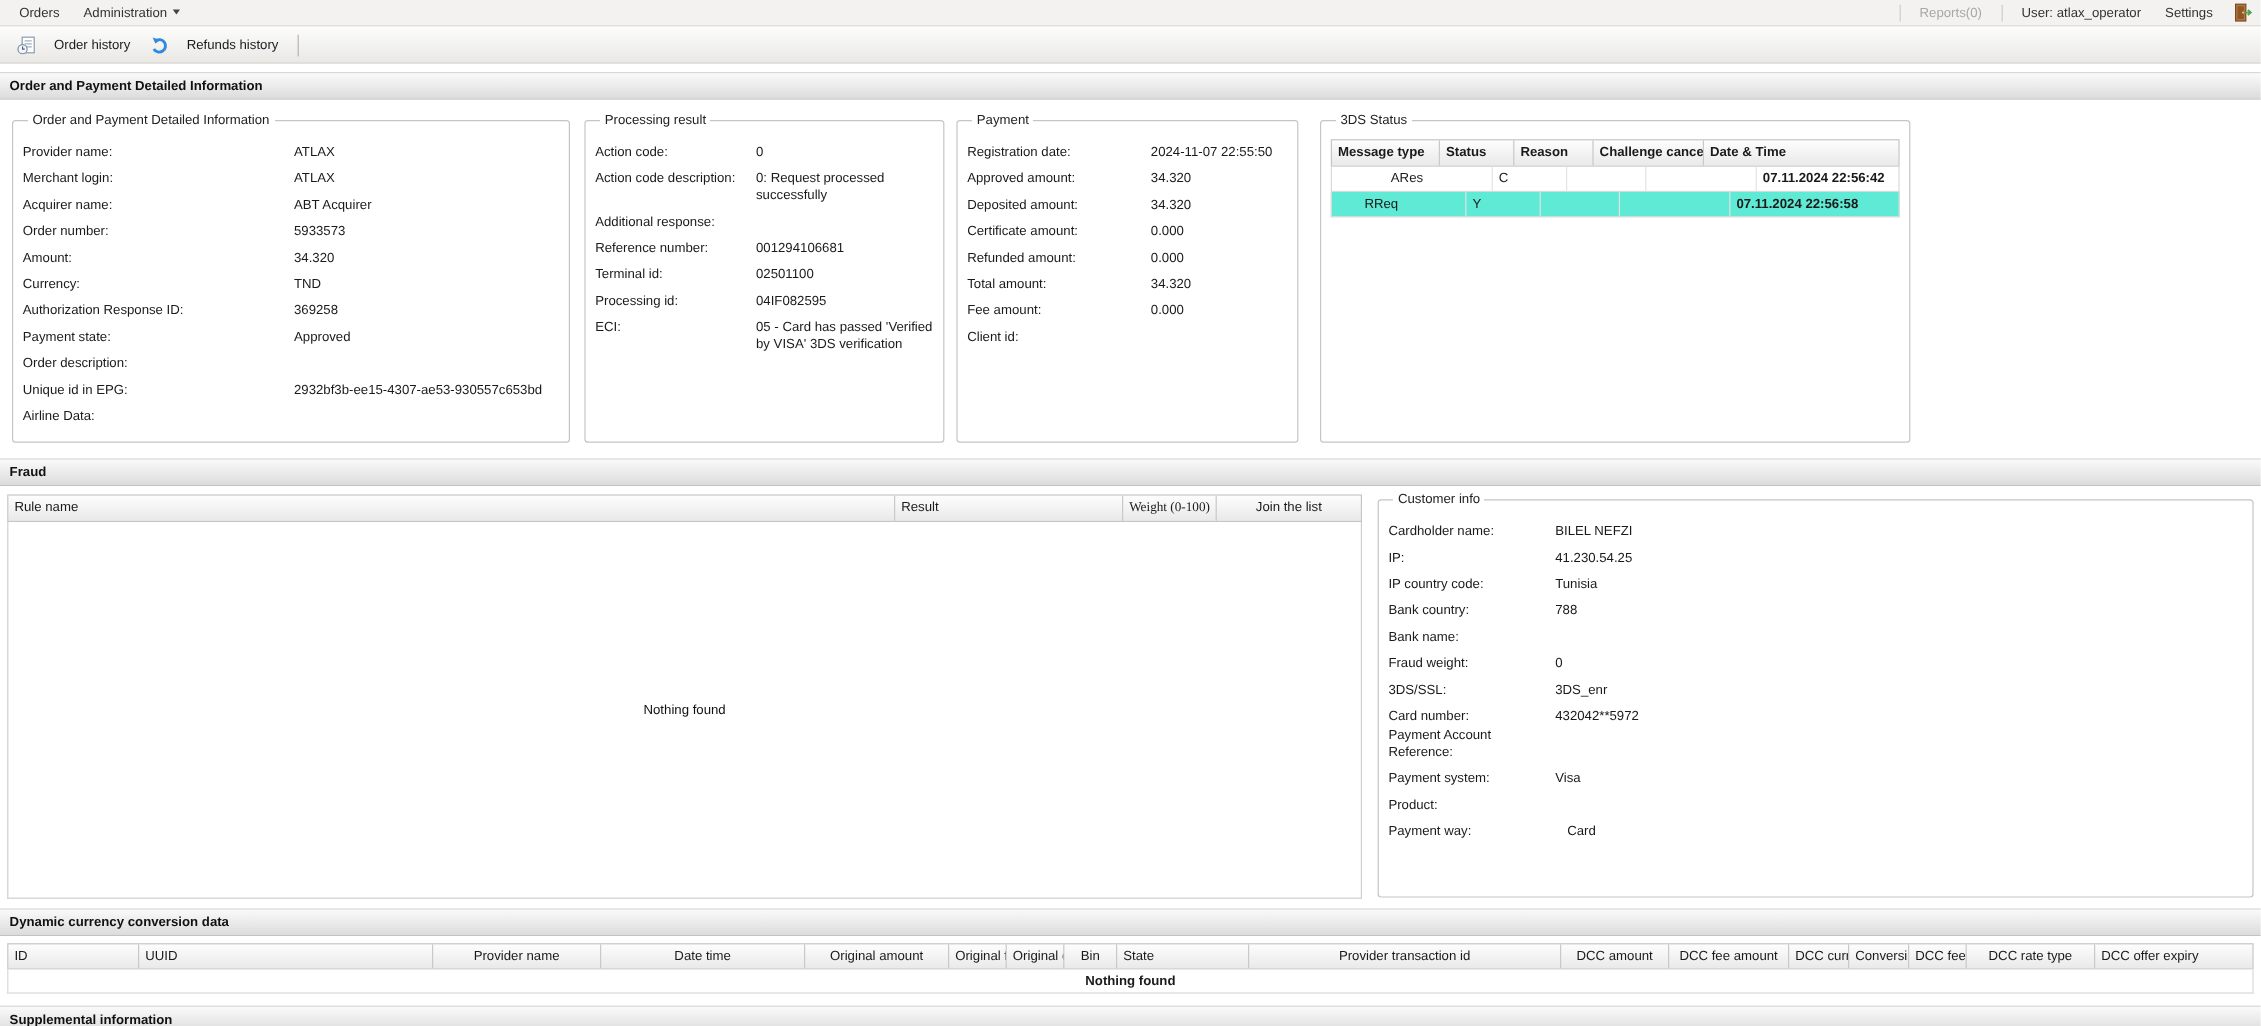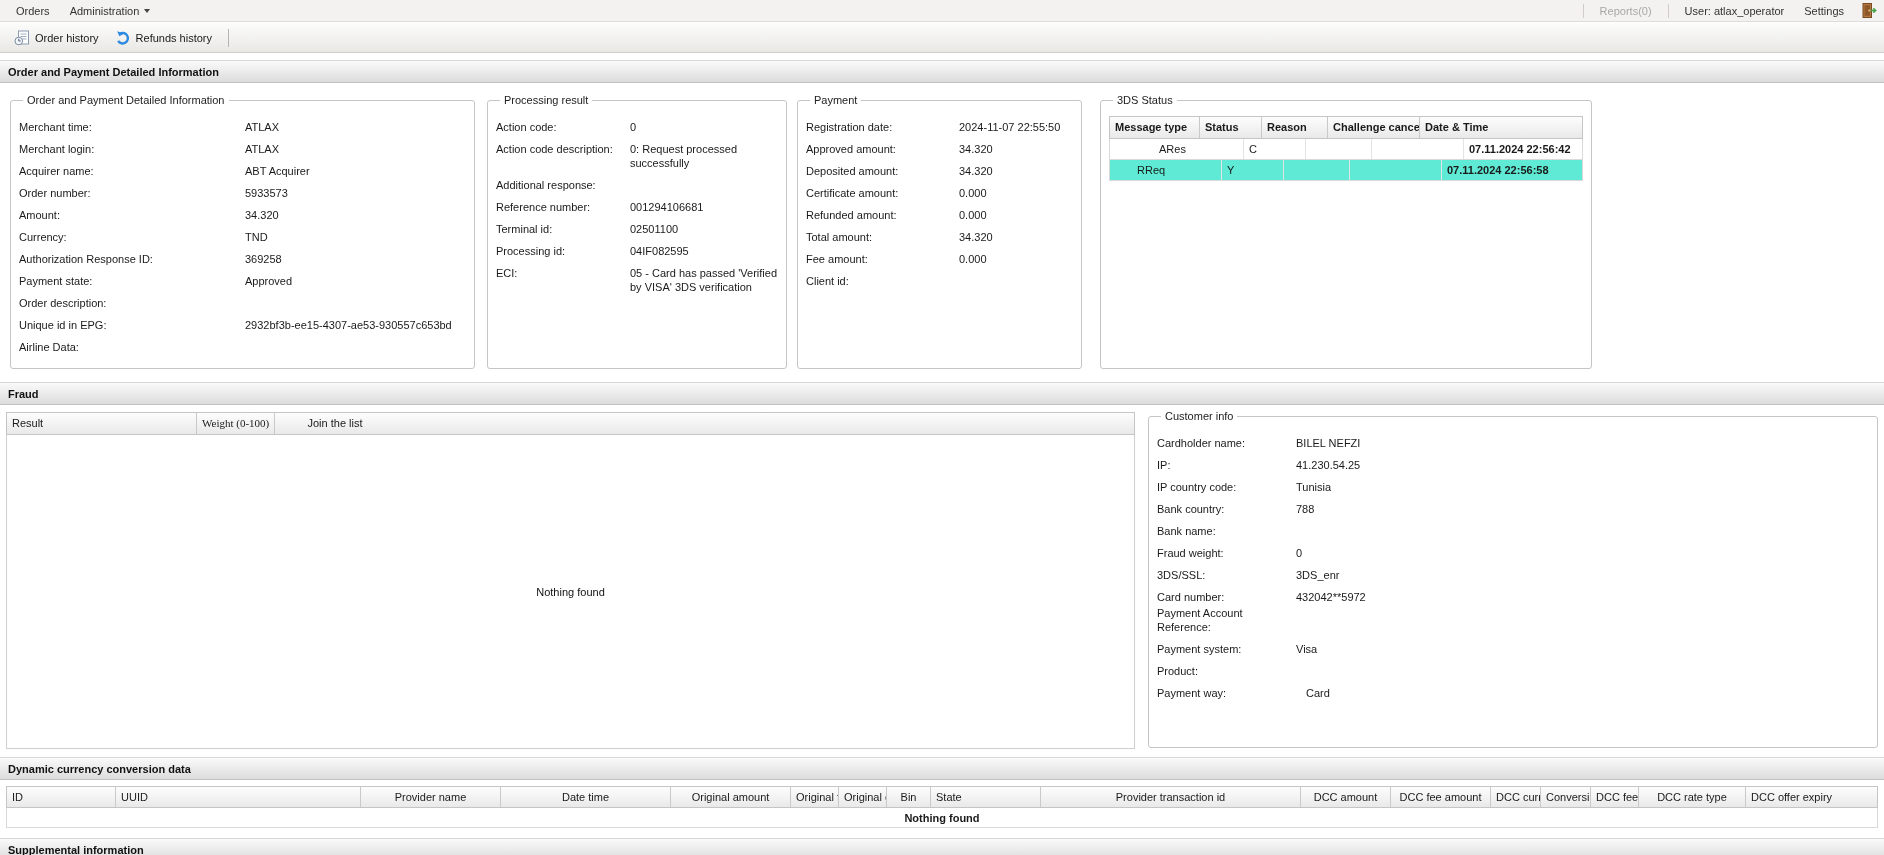--- a/index.html
+++ b/index.html
@@ -23,21 +23,21 @@
   }
   .menubar-right { margin-left:auto; display:flex; align-items:center; }
   .vsep { width:1px; height:14px; background:#cfccc7; margin:0 6px; }
   .logout { width:20px; height:18px; display:flex; align-items:center; justify-content:center; margin-left:4px; }
   
   .toolbar {
     position:absolute; left:0; top:23px; width:1884px; height:30px;
     background:linear-gradient(#fcfcfb,#e9e8e5); border-bottom:1px solid #cfcdc9;
     display:flex; align-items:center; padding:0 6px;
   }
-  .tool-btn { display:flex; align-items:center; gap:5px; padding:2px 8px; border-radius:2px; white-space:nowrap; }
+  .tool-btn { display:flex; align-items:center; gap:15px; padding:2px 8px; border-radius:2px; white-space:nowrap; }
   .toolbar .vsep { height:18px; background:#b8b5b0; margin:0 8px; }
   
   .section-bar {
     position:absolute; left:0; width:1884px; height:23px;
     background:linear-gradient(#fafafa,#dcdcdc);
     border-top:1px solid #d8d8d8; border-bottom:1px solid #c2c2c2;
     font-weight:bold; line-height:22px; padding-left:8px; color:#111;
   }
   
   fieldset.fs {
@@ -126,21 +126,21 @@
     <span>Refunds history</span>
   </div>
   <span class="vsep"></span>
 </div>
 
 <div class="section-bar" style="top:60px;">Order and Payment Detailed Information</div>
 
 <fieldset class="fs fs-order" style="left:10px; top:94px; width:465px; height:275px;">
   <legend>Order and Payment Detailed Information</legend>
   <div class="field-row">
-      <span class="lbl">Merchant time:</span>
+      <span class="lbl">Provider name:</span>
       <span class="val">ATLAX</span>
     </div>
   <div class="field-row">
       <span class="lbl">Merchant login:</span>
       <span class="val">ATLAX</span>
     </div>
   <div class="field-row">
       <span class="lbl">Acquirer name:</span>
       <span class="val">ABT Acquirer</span>
     </div>
@@ -269,20 +269,21 @@
       <div class="cell" style="width:66px;"></div>
       <div class="cell" style="width:92px;"></div>
       <div class="cell" style="width:118px;">07.11.2024 22:56:58</div>
     </div>
   </div>
 </fieldset>
 
 <div class="section-bar" style="top:382px;">Fraud</div>
 
 <div class="grid-head" style="position:absolute; left:6px; top:412px; width:1129px; height:23px;">
+  <div class="hcell" style="width:739px;">Rule name</div>
   <div class="hcell" style="width:190px;">Result</div>
   <div class="hcell center" style="width:78px;font-family:Liberation Serif, serif;">Weight (0-100)</div>
   <div class="hcell center" style="width:120px;">Join the list</div>
 </div>
 <div class="fraud-body">
   <span class="empty-text">Nothing found</span>
 </div>
 
 <fieldset class="fs fs-cust" style="left:1148px; top:410px; width:730px; height:338px;">
   <legend>Customer info</legend>

